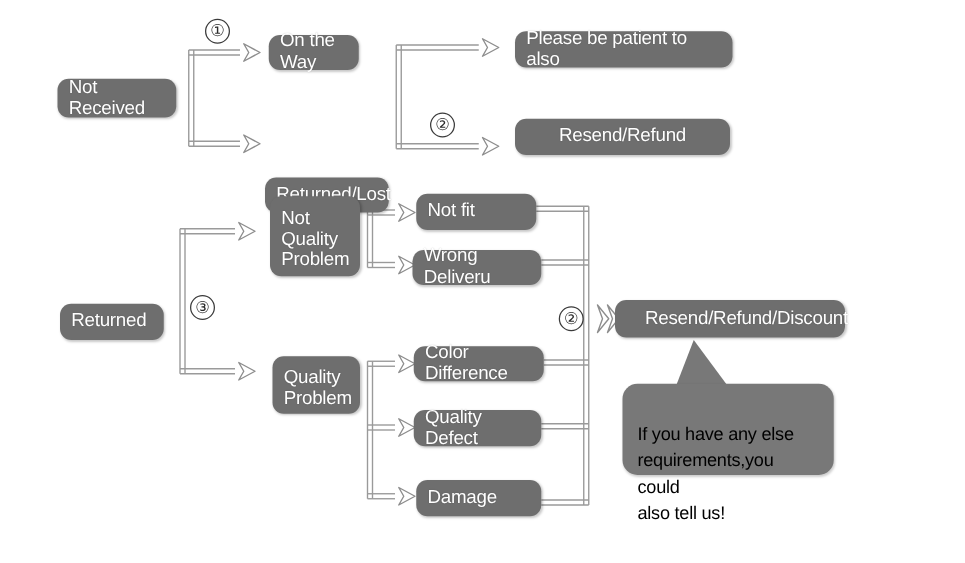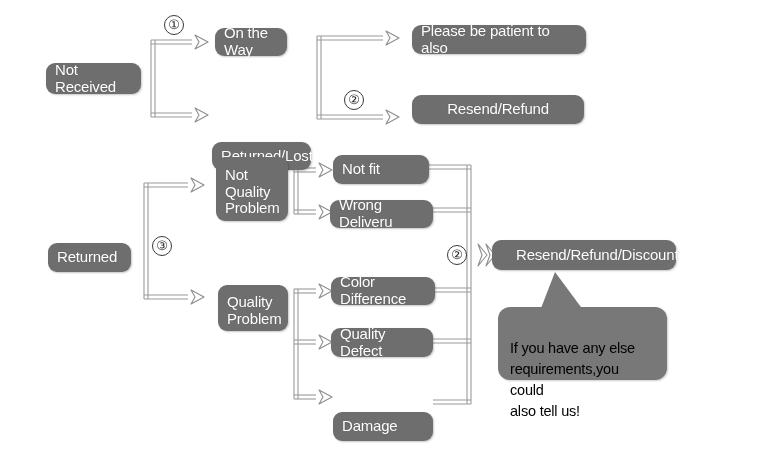--- a/index.html
+++ b/index.html
@@ -243,21 +243,21 @@
   </div>
 
   <div class="node" style="left:331px; top:277px; width:104px; height:28px;">
     <span>Color Difference</span>
   </div>
 
   <div class="node" style="left:331px; top:328px; width:102px; height:29px;">
     <span>Quality Defect</span>
   </div>
 
-  <div class="node" style="left:333px; top:384px; width:100px; height:29px;margin-top:28px;">
+  <div class="node" style="left:333px; top:384px; width:100px; height:29px;">
     <span>Damage</span>
   </div>
 
   <div class="node" style="left:492px; top:240px; width:184px; height:30px;padding-left:24px;">
     <span>Resend/Refund/Discount</span>
   </div>
 
   <div class="bubble" style="left:498px; top:307px; width:169px; height:73px;">
     <span>If you have any else
 requirements,you could

